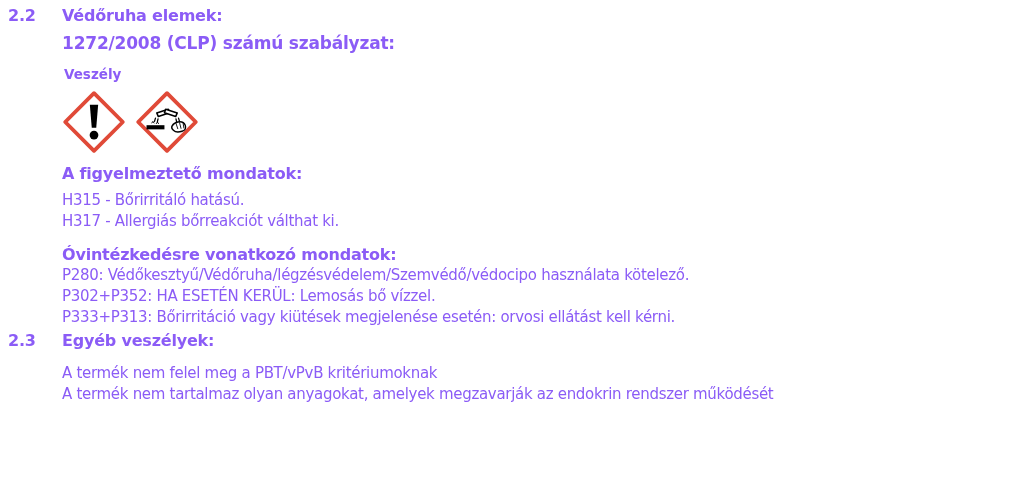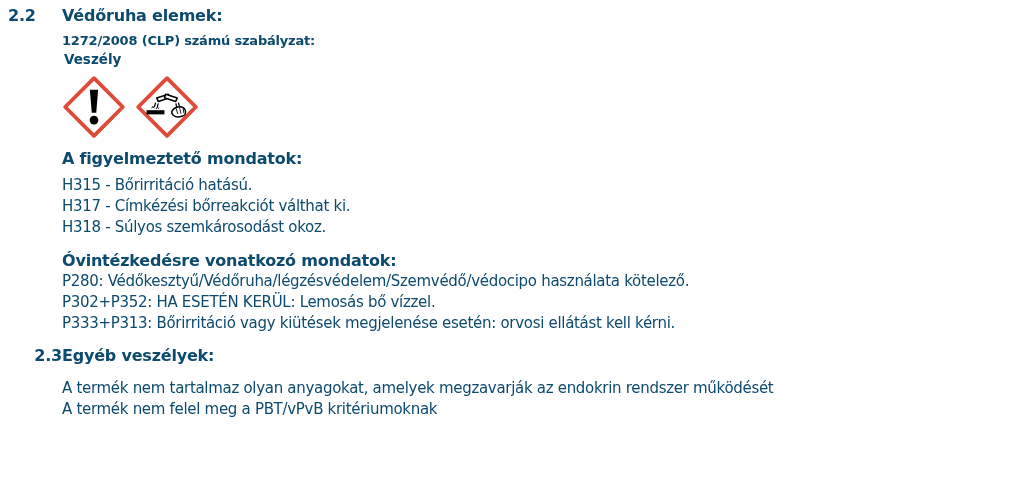--- a/index.html
+++ b/index.html
@@ -1,20 +1,20 @@
 <!DOCTYPE html>
 <html><head>
 <meta charset="utf-8">
 <style>
   html, body { margin: 0; padding: 0; background: #fff; }
   .page {
     width: 1026px;
     height: 484px;
     background: #ffffff;
-    color: #0c4a6e;
+    color: #8b5cf6;
     font-family: "DejaVu Sans", sans-serif;
     position: relative;
     overflow: hidden;
     box-sizing: border-box;
   }
   .sec-row {
     display: flex;
     align-items: baseline;
     font-weight: bold;
     font-size: 16px;
@@ -24,29 +24,29 @@
     margin-left: 8px;
     width: 54px;
     flex: 0 0 54px;
   }
   .sec-row.first { padding-top: 6px; }
   .content {
     margin-left: 62px;
     width: 958px;
   }
   .reg-heading {
-    font-size: 13px;
+    font-size: 17px;
     font-weight: bold;
     letter-spacing: -0.2px;
     margin-top: 8px;
   }
   .signal-word {
     font-size: 13.5px;
     font-weight: bold;
-    margin-top: 3px;
+    margin-top: 13px;
     margin-left: 2px;
   }
   .pictograms {
     margin-top: 8px;
     display: flex;
     gap: 9px;
   }
   .pictograms svg { display: block; }
   .sub-heading {
     font-size: 16px;
@@ -56,21 +56,21 @@
     line-height: 21px;
   }
   .body-line {
     font-size: 15px;
     line-height: 21px;
     letter-spacing: -0.3px;
   }
   .hazard-block { margin-top: 6px; }
   .prec-block { margin-top: 0; }
   .sub-heading.inline-rhythm { margin-top: 12px; }
-  .sec-row.sec23 { margin-top: 12px; text-align: right; }
+  .sec-row.sec23 { margin-top: 3px; }
   .other-block { margin-top: 13px; }
 </style>
 </head>
 <body>
 
 <div class="page">
 
   <div class="sec-row first">
     <span class="num">2.2</span>
     <span class="title">Védőruha elemek:</span>
@@ -104,40 +104,39 @@
         <rect x="18" y="55" width="28" height="6.5" fill="#000"></rect>
 
         <path d="M58 56 q3 -5 9 -6 q9 -1.5 11.5 5 q2.5 7 -5 9.5 q-9 3 -13.5 -1.5 q-4 -3.5 -2 -7 z" fill="#fff" stroke="#000" stroke-width="2.2" stroke-linejoin="round"></path>
         <path d="M64 52 l3 9 M69.5 50.5 l2.5 10 M75 51 l1.5 9" stroke="#000" stroke-width="1.4" fill="none"></path>
       </svg>
     </div>
 
     <div class="sub-heading">A figyelmeztető mondatok:</div>
 
     <div class="hazard-block">
-      <div class="body-line">H315 - Bőrirritáció hatású.</div>
-      <div class="body-line">H317 - Címkézési bőrreakciót válthat ki.</div>
-      <div class="body-line">H318 - Súlyos szemkárosodást okoz.</div>
+      <div class="body-line">H315 - Bőrirritáló hatású.</div>
+      <div class="body-line">H317 - Allergiás bőrreakciót válthat ki.</div>
     </div>
 
     <div class="sub-heading inline-rhythm">Óvintézkedésre vonatkozó mondatok:</div>
 
     <div class="prec-block">
       <div class="body-line">P280: Védőkesztyű/Védőruha/légzésvédelem/Szemvédő/védocipo használata kötelező.</div>
       <div class="body-line">P302+P352: HA ESETÉN KERÜL: Lemosás bő vízzel.</div>
       <div class="body-line">P333+P313: Bőrirritáció vagy kiütések megjelenése esetén: orvosi ellátást kell kérni.</div>
     </div>
 
   </div>
 
   <div class="sec-row sec23">
     <span class="num">2.3</span>
     <span class="title">Egyéb veszélyek:</span>
   </div>
 
   <div class="content">
     <div class="other-block">
+      <div class="body-line">A termék nem felel meg a PBT/vPvB kritériumoknak</div>
       <div class="body-line">A termék nem tartalmaz olyan anyagokat, amelyek megzavarják az endokrin rendszer működését</div>
-      <div class="body-line">A termék nem felel meg a PBT/vPvB kritériumoknak</div>
     </div>
   </div>
 
 </div>
 
 </body></html>

